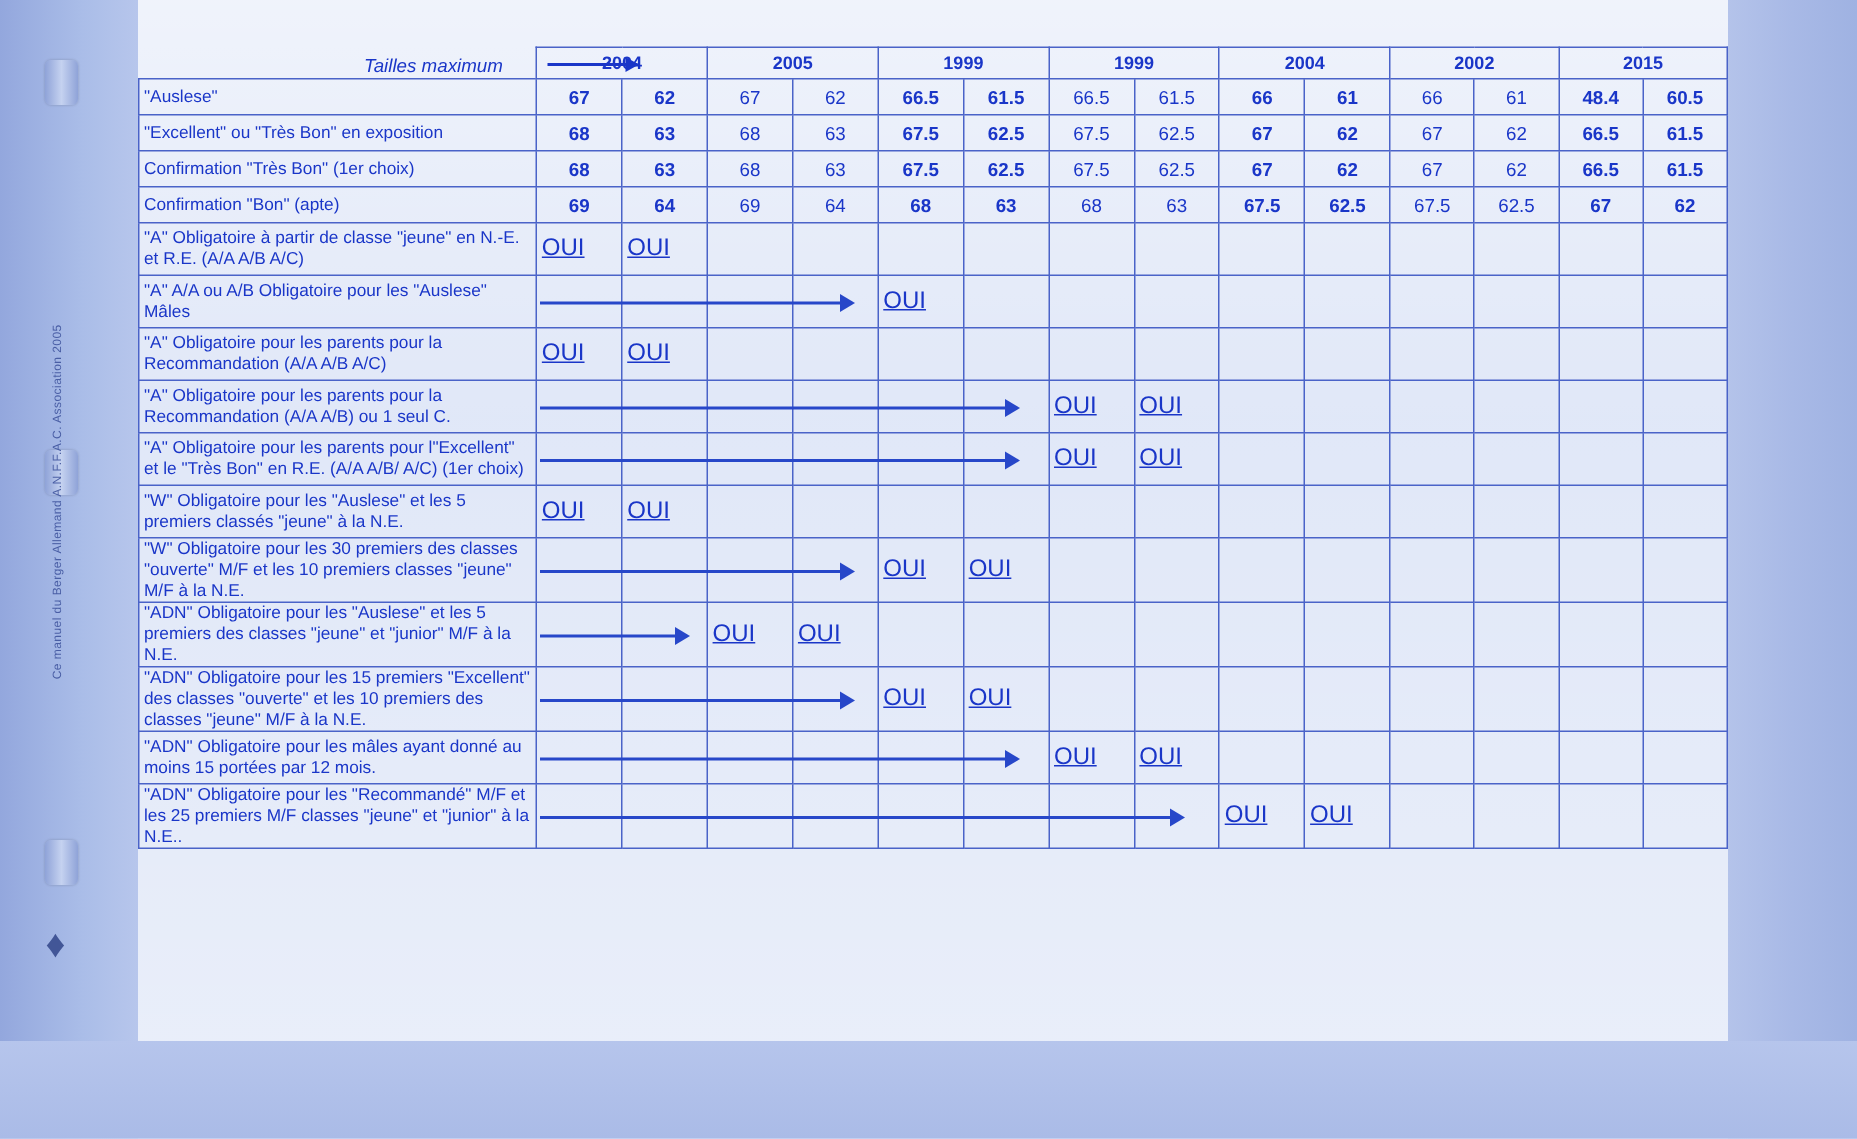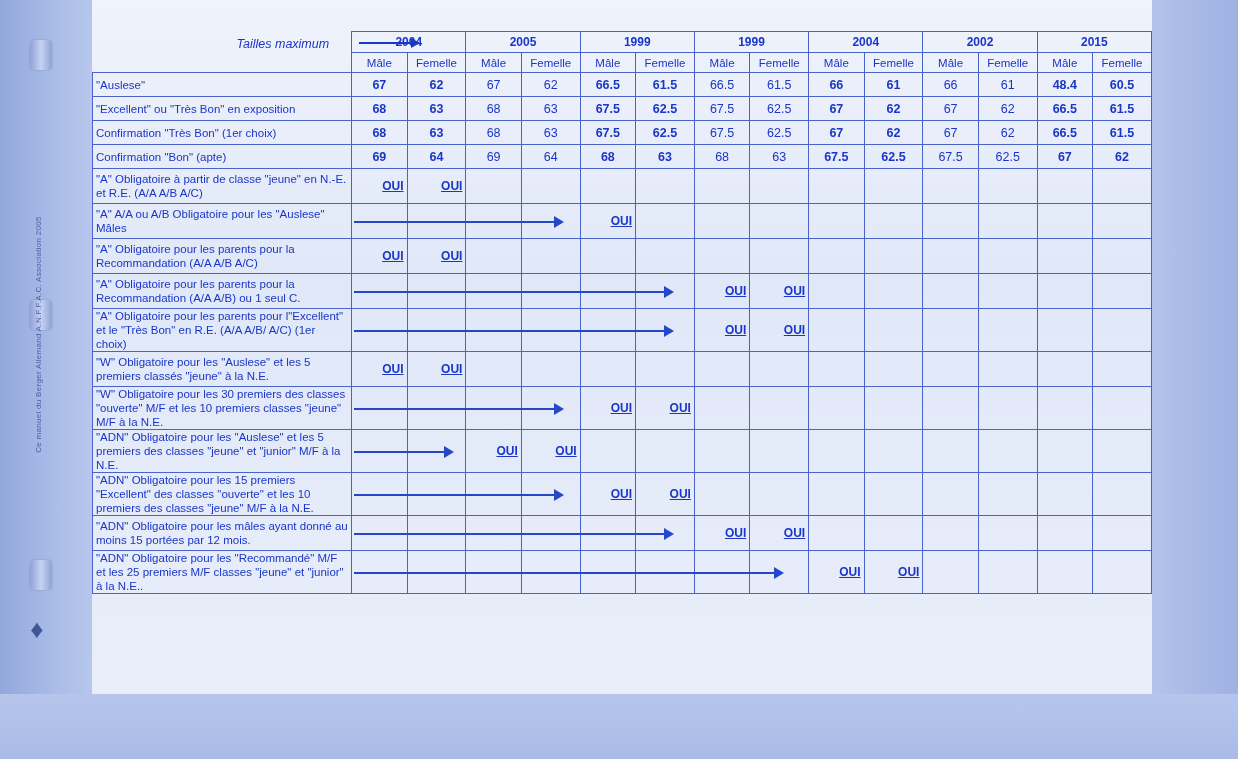--- a/index.html
+++ b/index.html
@@ -66,21 +66,21 @@
   .sexhdr{
     text-align:center;font-size:11.5px;height:19px;
   }
   .lbl{
     width:298px;font-size:11.5px;line-height:14px;padding:2px 4px;
     text-align:left;
   }
   .val{width:55px;text-align:center;height:23px;font-size:12.5px;}
   .b{font-weight:bold;}
   .oui{
-    width:55px;text-align:right;font-weight:bold;font-size:12px;
+    width:55px;text-align:left;font-weight:normal;font-size:16px;
     text-decoration:underline;
   }
   .rowtall td{height:34px;}
   .note{position:relative;}
   .tm{
     position:absolute;right:22px;top:5px;
     font-style:italic;font-size:12.5px;color:#1a36c8;
   }
   .arrowhdr{
     position:absolute;right:-68px;top:10px;width:60px;height:2px;background:#1a36c8;
@@ -119,37 +119,20 @@
           <span class="arrowhdr"></span>
         </td>
         <td class="yr" colspan="2">2004</td>
         <td class="yr" colspan="2">2005</td>
         <td class="yr" colspan="2">1999</td>
         <td class="yr" colspan="2">1999</td>
         <td class="yr" colspan="2">2004</td>
         <td class="yr" colspan="2">2002</td>
         <td class="yr" colspan="2">2015</td>
       </tr>
-      <tr>
-        <td class="hdr-blank"></td>
-        <td class="sexhdr">Mâle</td>
-        <td class="sexhdr">Femelle</td>
-        <td class="sexhdr">Mâle</td>
-        <td class="sexhdr">Femelle</td>
-        <td class="sexhdr">Mâle</td>
-        <td class="sexhdr">Femelle</td>
-        <td class="sexhdr">Mâle</td>
-        <td class="sexhdr">Femelle</td>
-        <td class="sexhdr">Mâle</td>
-        <td class="sexhdr">Femelle</td>
-        <td class="sexhdr">Mâle</td>
-        <td class="sexhdr">Femelle</td>
-        <td class="sexhdr">Mâle</td>
-        <td class="sexhdr">Femelle</td>
-      </tr>
     </thead>
     <tbody id="tbody">
         <tr>
           <td class="lbl">"Auslese"</td>
           <td class="val b">67</td>
           <td class="val b">62</td>
           <td class="val">67</td>
           <td class="val">62</td>
           <td class="val b">66.5</td>
           <td class="val b">61.5</td>

